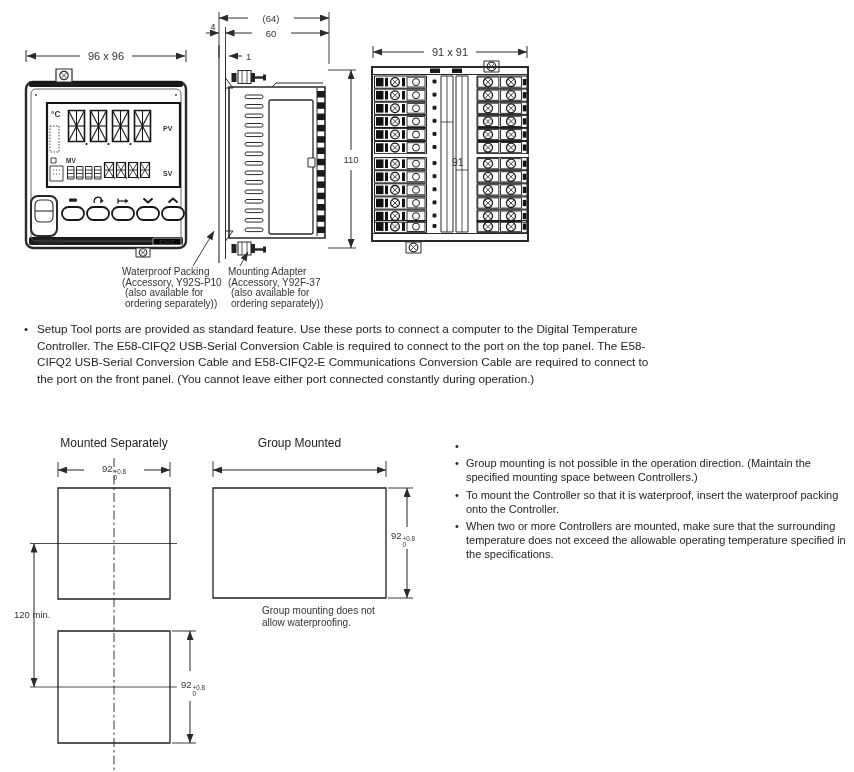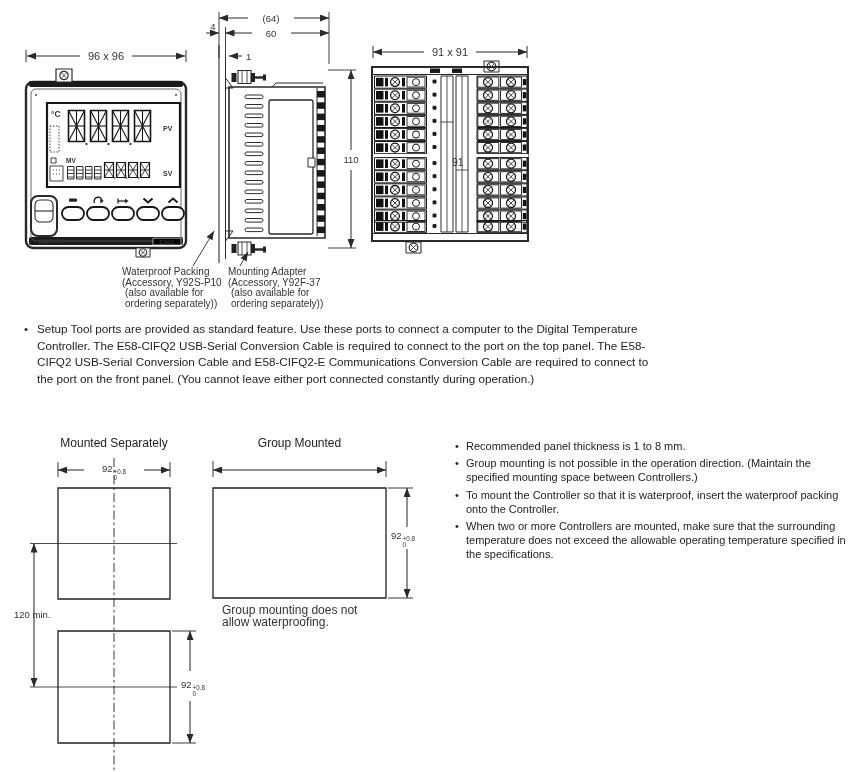--- a/index.html
+++ b/index.html
@@ -19,21 +19,21 @@
   .setup{font-size:11.7px;line-height:16.6px;color:#232323;}
   .notes{font-size:11px;line-height:14.2px;color:#232323;}
   .notes .bullet-row{margin-bottom:3px;}
   .notes .bullet-mark{flex:0 0 11px;}
   .sec-title{font-size:12px;font-weight:normal;color:#1d1d1d;text-align:center;}
   .formula{font-size:8.8px;color:#333;text-align:center;white-space:nowrap;}
   .dimlabel{font-size:9.5px;color:#333;white-space:nowrap;}
   .tol{display:inline-flex;flex-direction:column;align-items:flex-start;
        font-size:6.3px;line-height:6.2px;margin-left:1px;position:relative;top:1.5px;}
   .tol i{font-style:normal;}
-  .note-small{font-size:12px;line-height:11.5px;color:#333;}
+  .note-small{font-size:10px;line-height:11.5px;color:#333;margin-left:40px;}
   .ctr{text-align:center;}
 </style>
 </head>
 <body>
 
 <div class="page">
 
   <svg class="abs" style="left:0;top:0" width="560" height="318" viewBox="0 0 560 318">
     <defs>
       <marker id="ar1" viewBox="0 0 9 7" markerWidth="9" markerHeight="7" refX="9" refY="3.5" orient="auto-start-reverse" markerUnits="userSpaceOnUse">
@@ -448,21 +448,20 @@
   <div class="abs dimlabel" style="left:14px;top:609px">120 min.</div>
 
   <div class="abs note-small" style="left:222px;top:605px">
     <div>Group mounting does not</div>
     <div>allow waterproofing.</div>
   </div>
 
   <div class="abs notes" style="left:455px;top:439px;width:399px">
     <div class="bullet-row">
       <span class="bullet-mark">•</span>
-      <span>Recommended panel thickness is 1 to 8 mm.</span>
     </div>
     <div class="bullet-row">
       <span class="bullet-mark">•</span>
       <span>Group mounting is not possible in the operation direction. (Maintain the specified mounting space between Controllers.)</span>
     </div>
     <div class="bullet-row">
       <span class="bullet-mark">•</span>
       <span>To mount the Controller so that it is waterproof, insert the waterproof packing onto the Controller.</span>
     </div>
     <div class="bullet-row">

